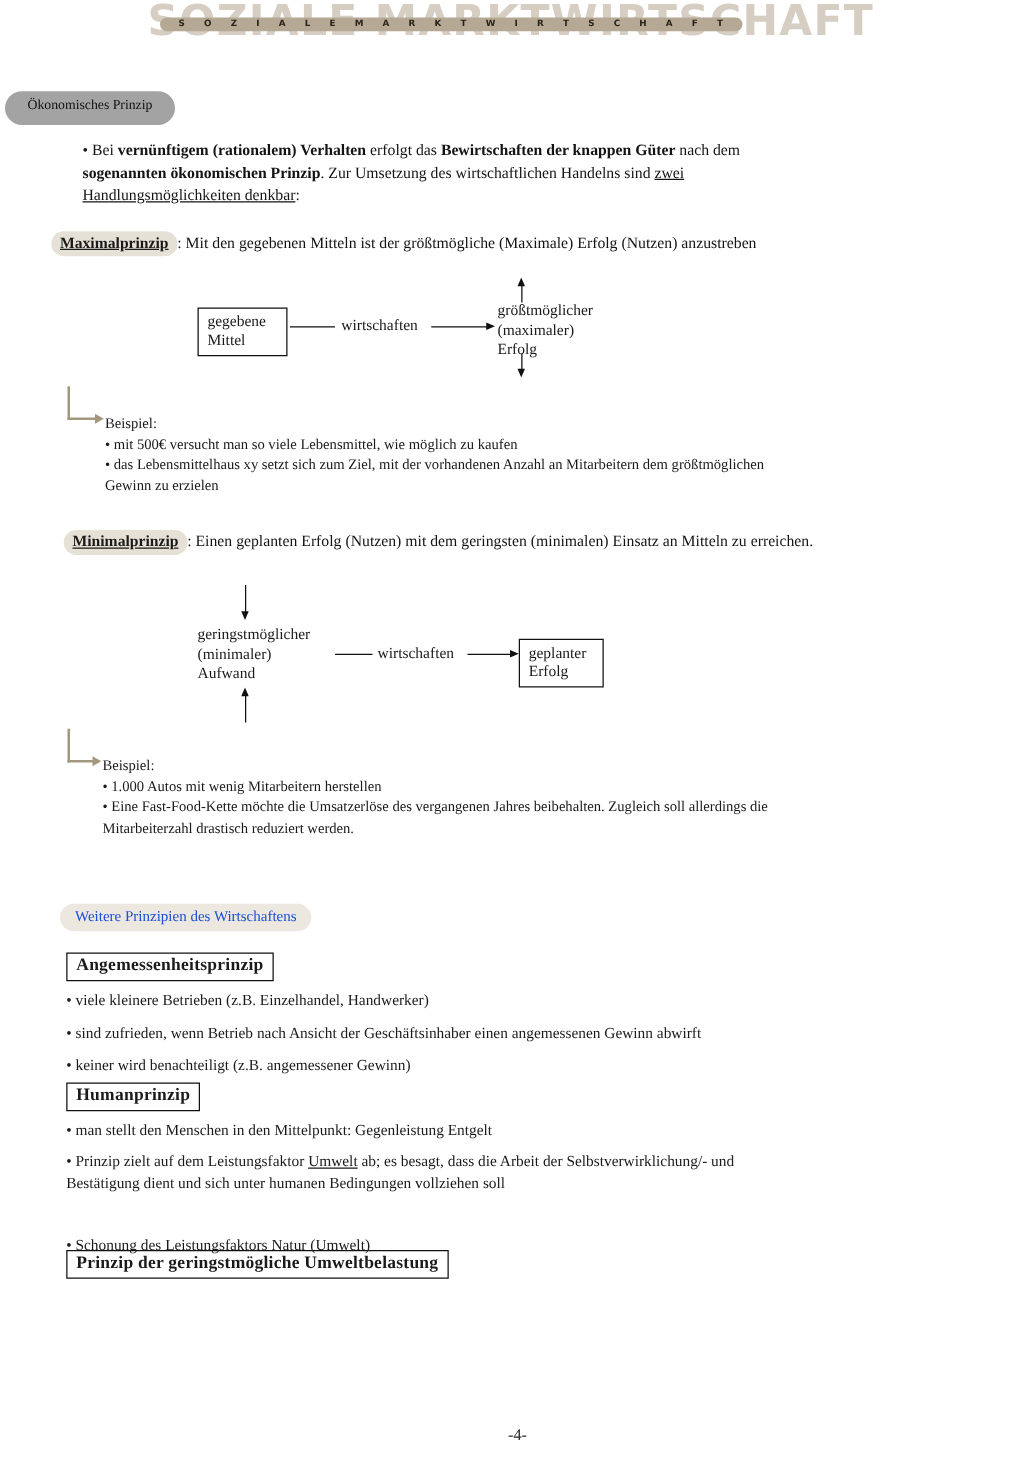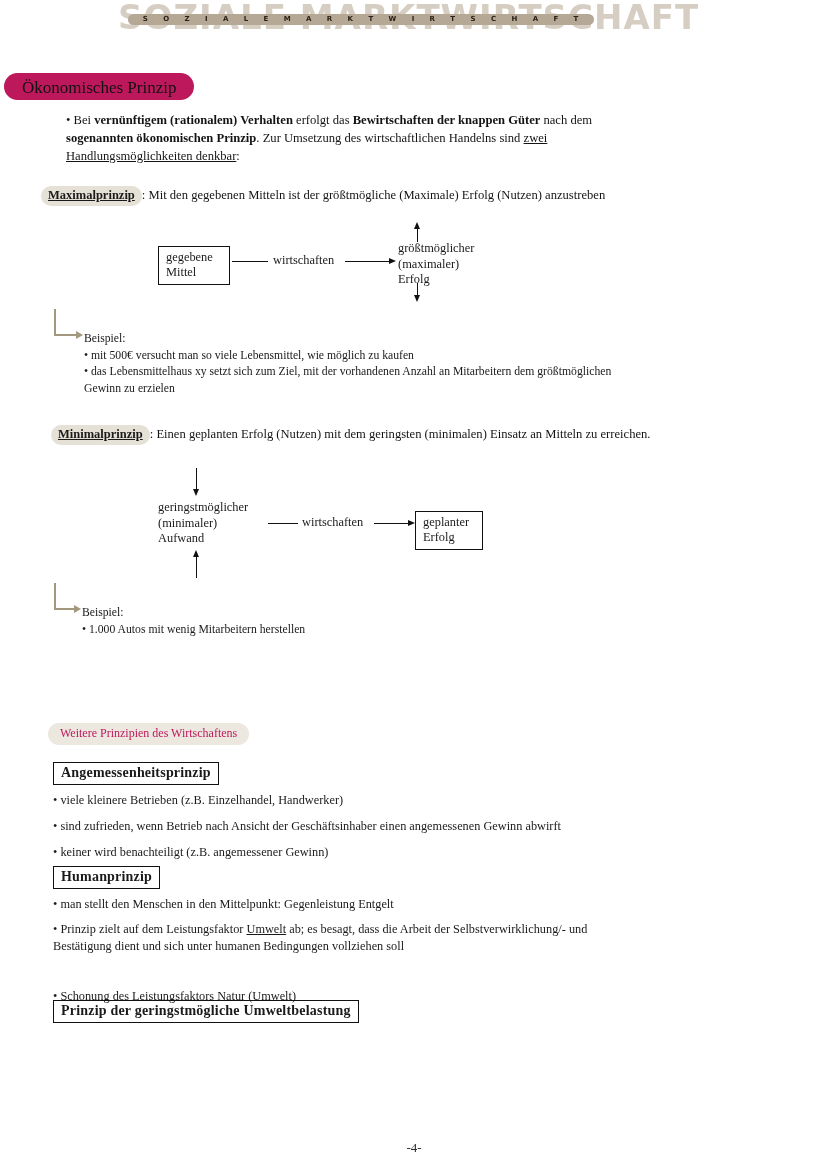--- a/index.html
+++ b/index.html
@@ -53,33 +53,33 @@
     font-size: 7px;
     font-weight: bold;
     color: #2a2218;
     letter-spacing: .5px;
   }
   .banner-letters span { line-height: 1; }
 
   
   .pill {
     display: inline-block;
-    background: #be185d;
+    background: #a3a3a3;
     border-radius: 18px;
-    padding: 5px 18px 2px 18px;
-    font-size: 17px;
+    padding: 5px 18px 10px 18px;
+    font-size: 11px;
     color: #111;
   }
   .pill-soft {
     display: inline-block;
     background: #ece8e0;
     border-radius: 12px;
     padding: 3px 12px 4px 12px;
     font-size: 12px;
-    color: #be185d;
+    color: #1d4ed8;
   }
   .pill-inline {
     display: inline-block;
     background: #e6e1d6;
     border-radius: 10px;
     padding: 2px 7px 3px 7px;
     font-weight: bold;
     text-decoration: underline;
     font-size: 12.5px;
   }
@@ -298,20 +298,21 @@
 </div>
 
 <div class="lconn" style="left:54px; top:583px; width:30px; height:27px;">
   <div class="v"></div>
   <div class="h" style="width:22px;"></div>
   <div class="tip" style="left:20px; bottom:-3.2px;"></div>
 </div>
 <div class="abs bullets" style="left:82px; top:605px; width:560px;">
   <div>Beispiel:</div>
   <div>• 1.000 Autos mit wenig Mitarbeitern herstellen</div>
+  <div>• Eine Fast-Food-Kette möchte die Umsatzerlöse des vergangenen Jahres beibehalten. Zugleich soll allerdings die Mitarbeiterzahl drastisch reduziert werden.</div>
 </div>
 
 <div class="abs" style="left:48px; top:723px;">
   <span class="pill-soft">Weitere Prinzipien des Wirtschaftens</span>
 </div>
 
 <div class="abs" style="left:53px; top:762px;">
   <span class="boxhead">Angemessenheitsprinzip</span>
 </div>
 <div class="abs listline" style="left:53px; top:792px; width:620px;">• viele kleinere Betrieben (z.B. Einzelhandel, Handwerker)</div>

